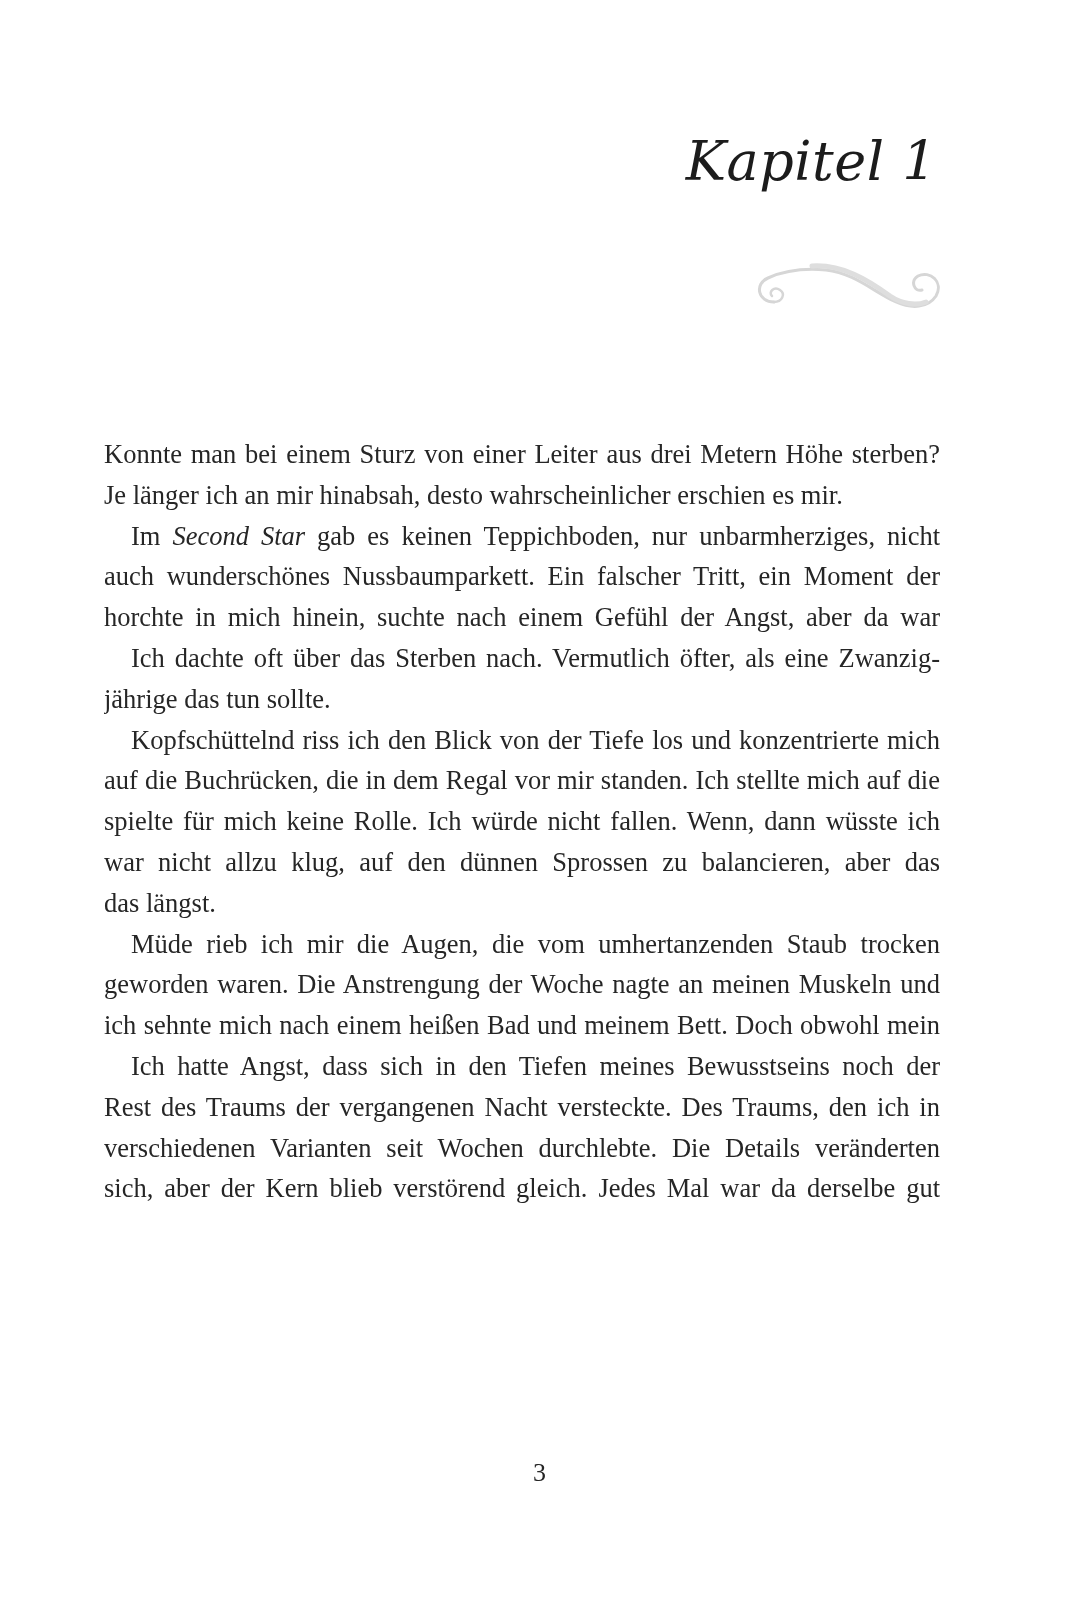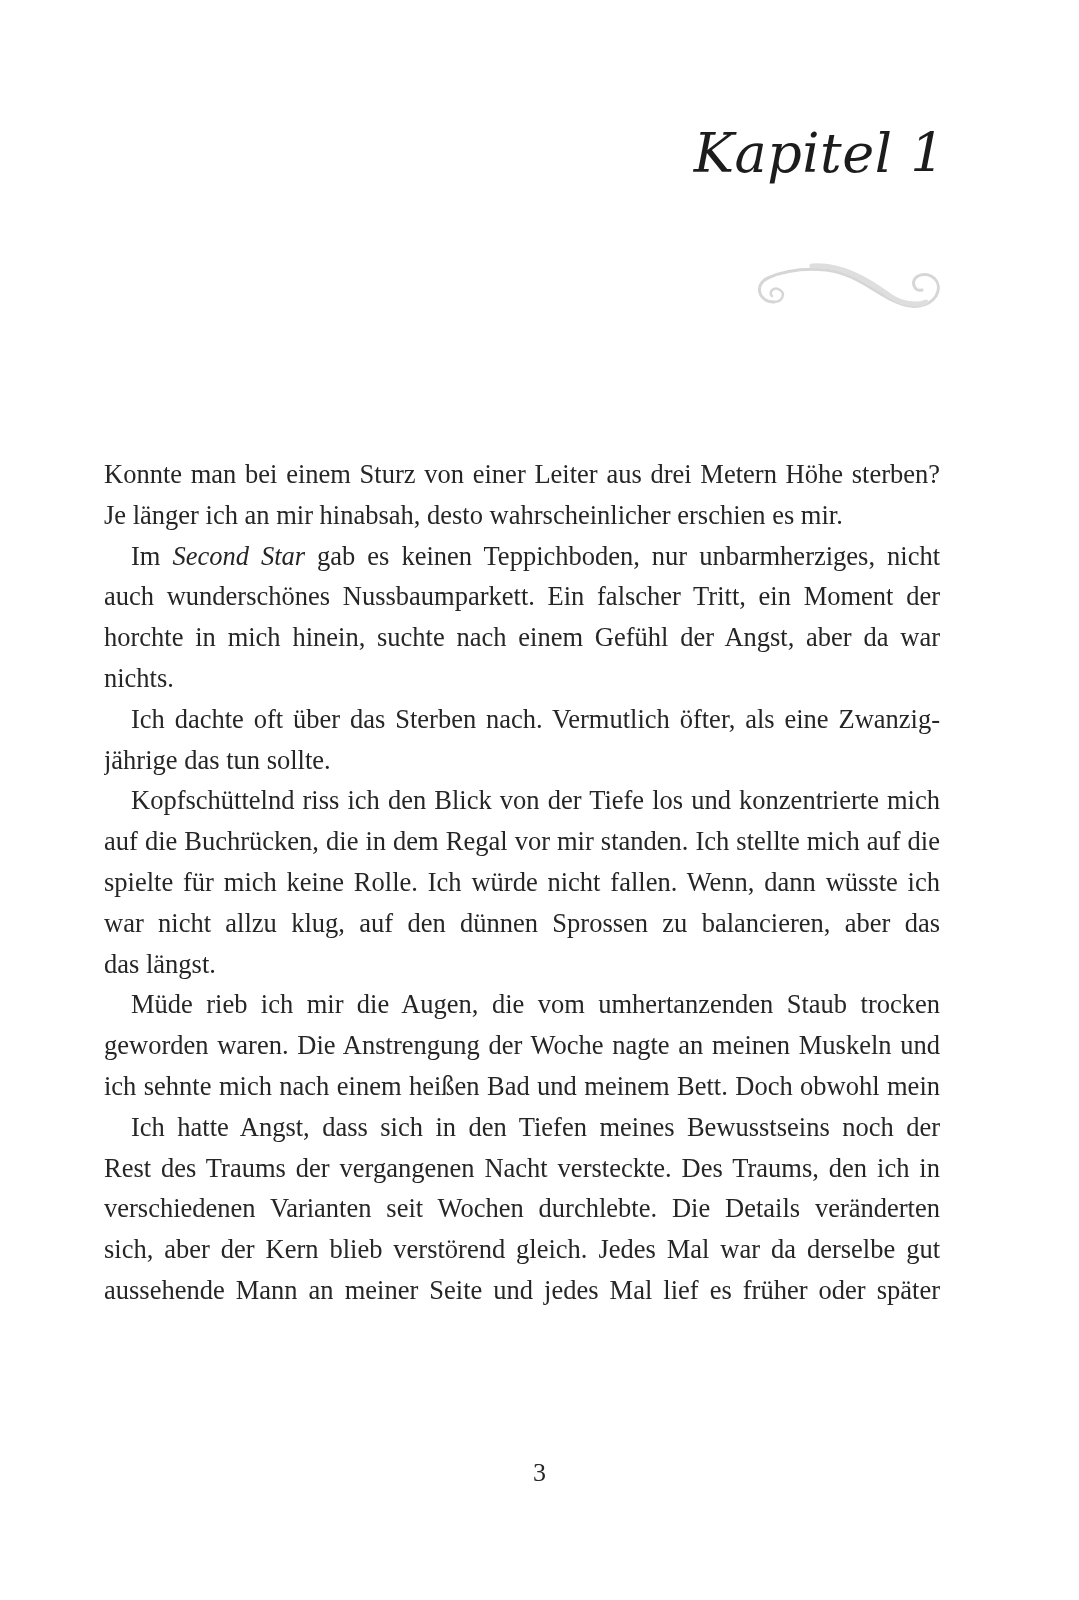--- a/index.html
+++ b/index.html
@@ -5,74 +5,72 @@
   html, body { margin:0; padding:0; background:#ffffff; }
   body { width:1079px; height:1600px; position:relative; overflow:hidden; }
   .page { position:absolute; left:0; top:0; width:1079px; height:1600px; background:#fff; }
   .chapter-title {
     position:absolute; right:130px; top:118px;
     font-family:"DejaVu Serif", serif; font-style:italic;
     font-size:54px; color:#1c1c1c; letter-spacing:0.5px; white-space:nowrap;
   }
   .ornament { position:absolute; left:752px; top:258px; width:192px; height:56px; }
   .body-text {
-    position:absolute; left:104px; top:454px; width:836px;
+    position:absolute; left:104px; top:434px; width:836px;
     font-family:"Liberation Serif", serif; font-size:26.5px; color:#262626;
   }
   .line {
     height:40.8px; line-height:40.8px; white-space:nowrap;
     text-align:justify; text-align-last:justify; overflow:hidden;
   }
   .line.last { text-align-last:left; }
   .line.indent { padding-left:27px; }
   .page-number {
     position:absolute; left:0; width:1079px; top:1458px; text-align:center;
     font-family:"Liberation Serif", serif; font-size:26px; color:#262626;
   }
   em { font-style:italic; }
 </style>
 </head>
 <body>
 
 <div class="page">
 
-  <h1 class="chapter-title" style="margin:4px;font-weight:normal;">Kapitel 1</h1>
+  <h1 class="chapter-title" style="margin:12px;font-weight:normal;">Kapitel 1</h1>
 
   <svg class="ornament" viewBox="0 0 192 56">
     <g fill="none" stroke="#d6d6d6" stroke-linecap="round">
       <path d="M22 44 C 6 44, 2 26, 16 20 C 34 12, 52 10, 74 12 C 102 15, 122 34, 144 44 C 160 51, 176 50, 184 38 C 192 24, 178 12, 166 18 C 158 23, 162 34, 170 32" stroke-width="3"></path>
       <path d="M22 44 C 30 44, 34 36, 28 32 C 22 28, 16 34, 20 38" stroke-width="2.5"></path>
       <path d="M60 8 C 90 6, 116 22, 138 38 C 150 46, 164 48, 174 44" stroke-width="5" stroke="#dedede"></path>
     </g>
   </svg>
 
   <div class="body-text">
 
     <div class="line">Konnte man bei einem Sturz von einer Leiter aus drei Metern Höhe sterben?</div>
     <div class="line last">Je länger ich an mir hinabsah, desto wahrscheinlicher erschien es mir.</div>
 
     <div class="line indent"><span>Im </span><em>Second Star</em><span> gab es keinen Teppichboden, nur unbarmherziges, nicht</span></div>
     <div class="line">auch wunderschönes Nussbaumparkett. Ein falscher Tritt, ein Moment der</div>
     <div class="line">horchte in mich hinein, suchte nach einem Gefühl der Angst, aber da war</div>
-    <div class="line last">nichts.</div>
 
     <div class="line indent">Ich dachte oft über das Sterben nach. Vermutlich öfter, als eine Zwanzig-</div>
     <div class="line last">jährige das tun sollte.</div>
 
     <div class="line indent">Kopfschüttelnd riss ich den Blick von der Tiefe los und konzentrierte mich</div>
     <div class="line">auf die Buchrücken, die in dem Regal vor mir standen. Ich stellte mich auf die</div>
     <div class="line">spielte für mich keine Rolle. Ich würde nicht fallen. Wenn, dann wüsste ich</div>
     <div class="line">war nicht allzu klug, auf den dünnen Sprossen zu balancieren, aber das</div>
     <div class="line last">das längst.</div>
 
     <div class="line indent">Müde rieb ich mir die Augen, die vom umhertanzenden Staub trocken</div>
     <div class="line">geworden waren. Die Anstrengung der Woche nagte an meinen Muskeln und</div>
     <div class="line">ich sehnte mich nach einem heißen Bad und meinem Bett. Doch obwohl mein</div>
 
     <div class="line indent">Ich hatte Angst, dass sich in den Tiefen meines Bewusstseins noch der</div>
     <div class="line">Rest des Traums der vergangenen Nacht versteckte. Des Traums, den ich in</div>
     <div class="line">verschiedenen Varianten seit Wochen durchlebte. Die Details veränderten</div>
     <div class="line">sich, aber der Kern blieb verstörend gleich. Jedes Mal war da derselbe gut</div>
-    <div class="line">aussehende Mann an meiner Seite und jedes Mal lief es früher oder später</div>
   </div>
 
   <div class="page-number">3</div>
 </div>
 
 </body></html>

